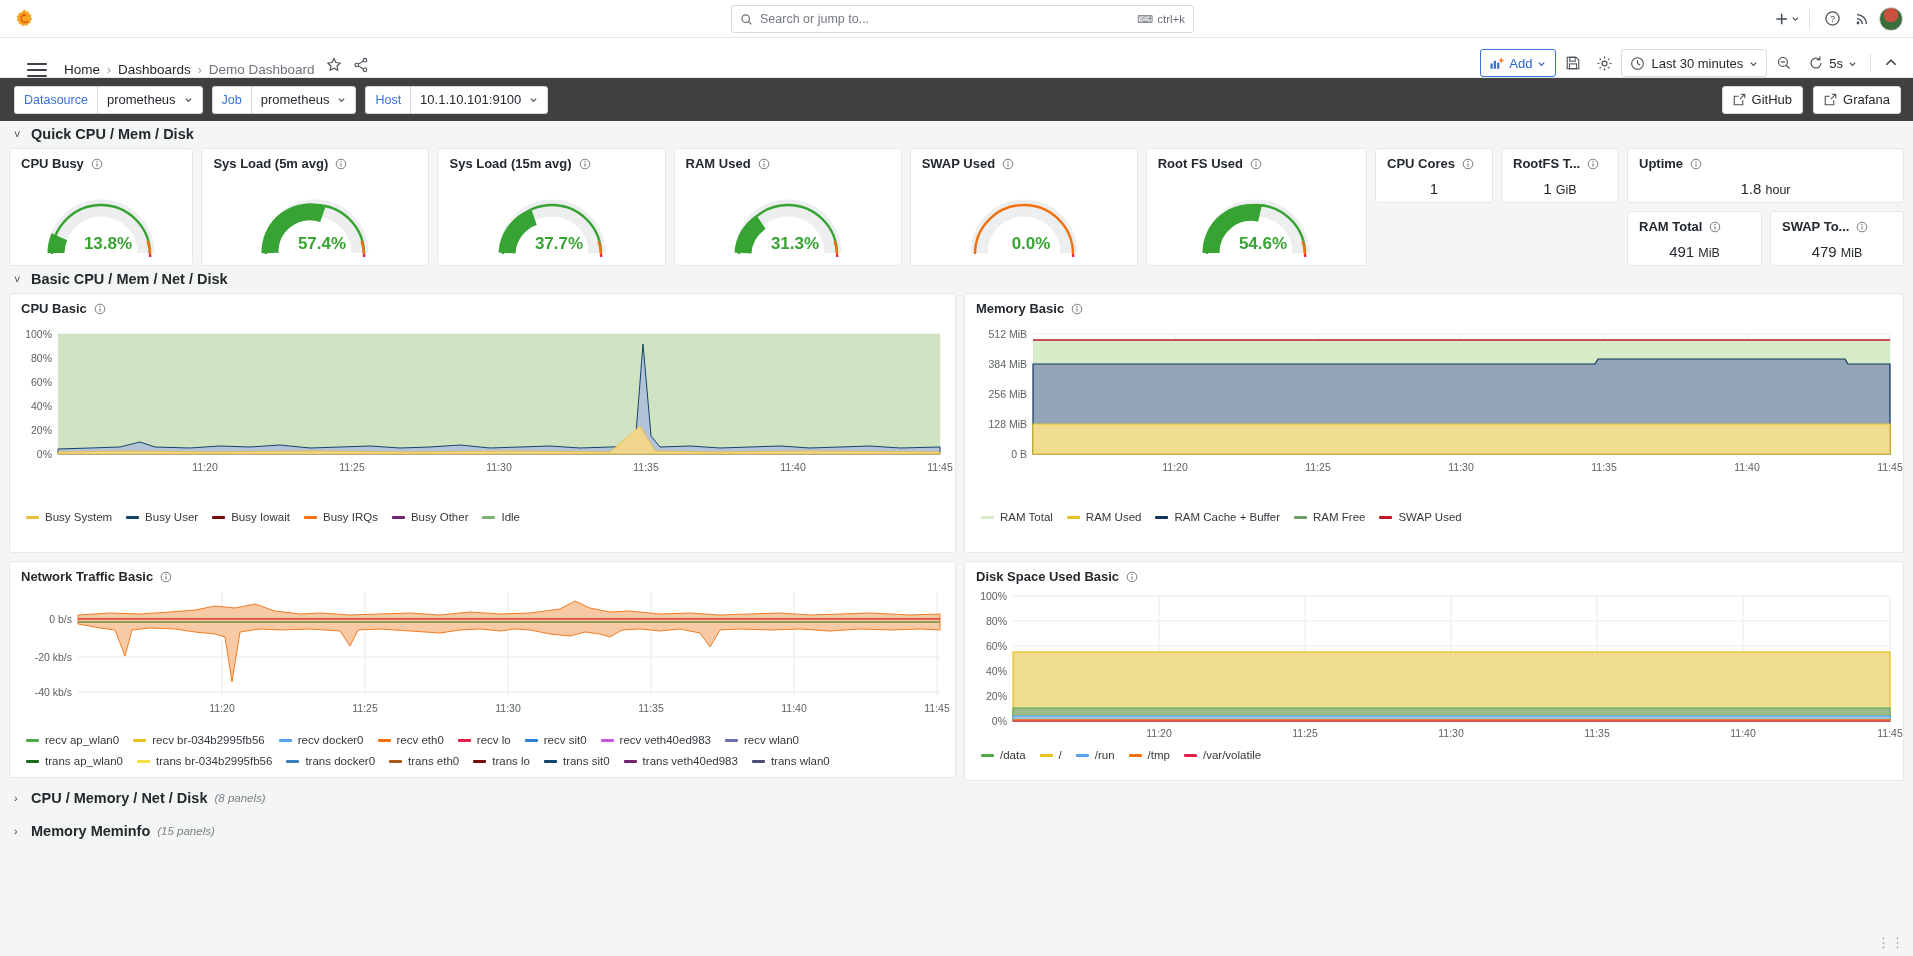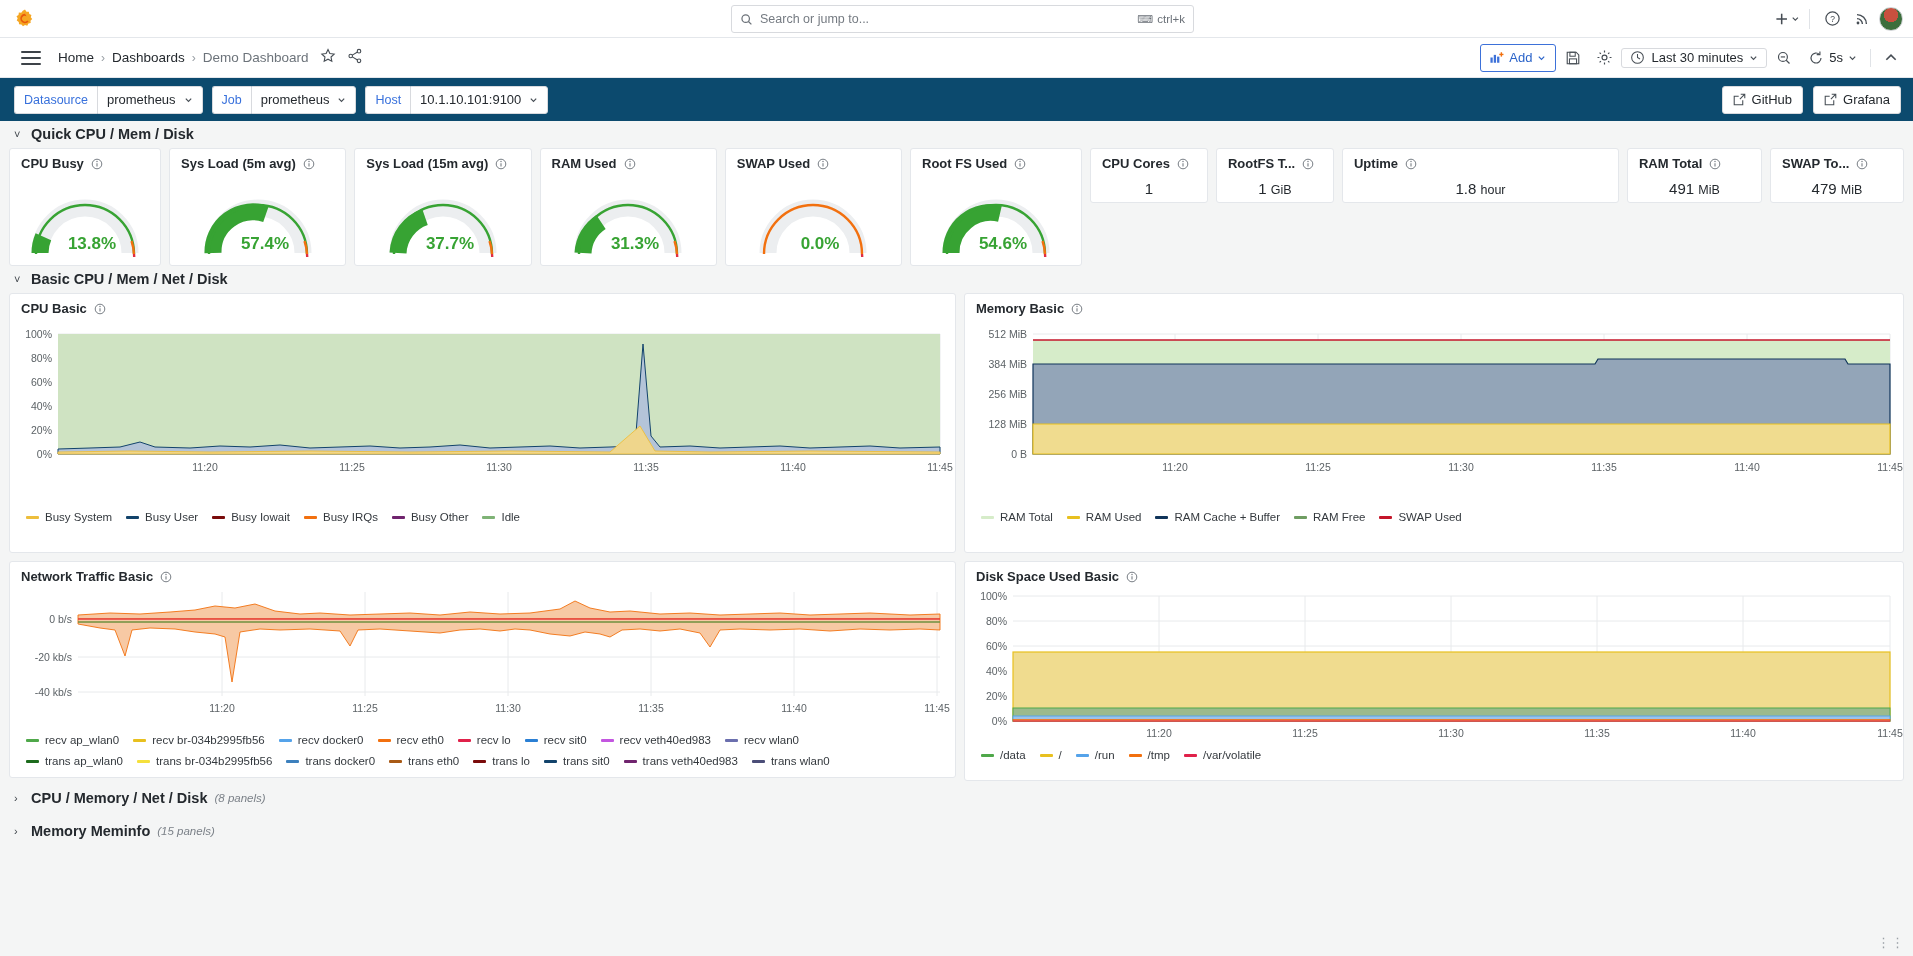--- a/index.html
+++ b/index.html
@@ -30,49 +30,49 @@
   .tb-ico { width: 26px; height: 26px; display: flex; align-items: center; justify-content: center;
             color: #464d54; border-radius: 3px; }
   .tb-div { width: 1px; height: 20px; background: #e0e3e7; margin: 0 5px; }
   .avatar { width: 24px; height: 24px; border-radius: 50%;
             background: radial-gradient(circle at 50% 32%, #c9503f 0 38%, #3c6e3c 39% 100%);
             border: 1px solid #d0d3d6; }
 
   
   .crumbbar {
     height: 40px; background: #fff; border-bottom: 1px solid #e4e7eb;
-    display: flex; align-items: center; position: relative; padding-left: 21px;
+    display: flex; align-items: flex-end; position: relative; padding-left: 27px;
   }
   .hamb { width: 20px; height: 14px; display: flex; flex-direction: column; justify-content: space-between; }
   .hamb i { display: block; height: 2px; background: #3d4349; border-radius: 1px; }
   .crumbs { margin-left: 17px; display: flex; align-items: center; font-size: 13.5px; gap: 7px; }
   .crumbs a { color: #24292e; text-decoration: none; }
   .crumbs .sep { color: #9aa0a6; font-size: 12px; }
   .crumbs .cur { color: #6c737a; }
   .star, .share { margin-left: 11px; color: #464d54; }
   .crumbbar-right { position: absolute; right: 8px; display: flex; align-items: center; gap: 3px; }
   .btn-add {
     display: flex; align-items: center; gap: 5px; height: 28px; padding: 0 9px;
     border: 1px solid #3d71d9; border-radius: 3px; color: #2a63c9; background: #fff;
     font-size: 13px; font-weight: 500;
   }
   .cb-ico { width: 28px; height: 28px; display: flex; align-items: center; justify-content: center; color: #464d54; }
   .timepick {
-    display: flex; align-items: center; gap: 6px; height: 20px; padding: 0 8px;
+    display: flex; align-items: center; gap: 6px; height: 28px; padding: 0 8px;
     border: 1px solid #d8dade; border-radius: 3px; background: #fff; font-size: 13px; color: #24292e;
   }
   .refreshpick {
     display: flex; align-items: center; gap: 5px; height: 28px; padding: 0 6px;
     border: 1px solid transparent; font-size: 13px; color: #24292e;
   }
   .cb-div { width: 1px; height: 18px; background: #e0e3e7; margin: 0 3px; }
 
   
   .varbar {
-    height: 43px; background: #0c4a6e; display: flex; align-items: center;
+    height: 43px; background: #404040; display: flex; align-items: center;
     padding-left: 14px; gap: 0; position: relative;
   }
   .vgroup { display: flex; align-items: center; margin-right: 9px; }
   .vlabel {
     height: 28px; padding: 0 9px; display: flex; align-items: center;
     border: 1px solid #d8dade; border-right: none; border-radius: 3px 0 0 3px;
     background: #fff; color: #3871dc; font-size: 12.5px;
   }
   .vselect {
     height: 28px; padding: 0 9px; display: flex; align-items: center; gap: 8px;
@@ -469,21 +469,21 @@
               <circle cx="7" cy="4.1" r="0.8" fill="#6e757c"></circle>
             </svg>
           </span>
       </div>
       <div class="statbox">
         <span class="sval"><span>1</span>&nbsp;<span class="unit">GiB</span></span>
       </div>
     </div>
   </div>
 
-  <div style="display:flex;flex-direction:row;gap:8px">
+  <div style="display:flex;flex-direction:column;gap:8px">
     <div class="panel" style="width:277px;height:55px">
       <div class="ptitle">
         <span>Uptime</span>
         <span class="info-ico">
             <svg width="12" height="12" viewBox="0 0 14 14">
               <circle cx="7" cy="7" r="5.6" fill="none" stroke="#6e757c" stroke-width="1.1"></circle>
               <line x1="7" y1="6" x2="7" y2="10" stroke="#6e757c" stroke-width="1.2"></line>
               <circle cx="7" cy="4.1" r="0.8" fill="#6e757c"></circle>
             </svg>
           </span>

